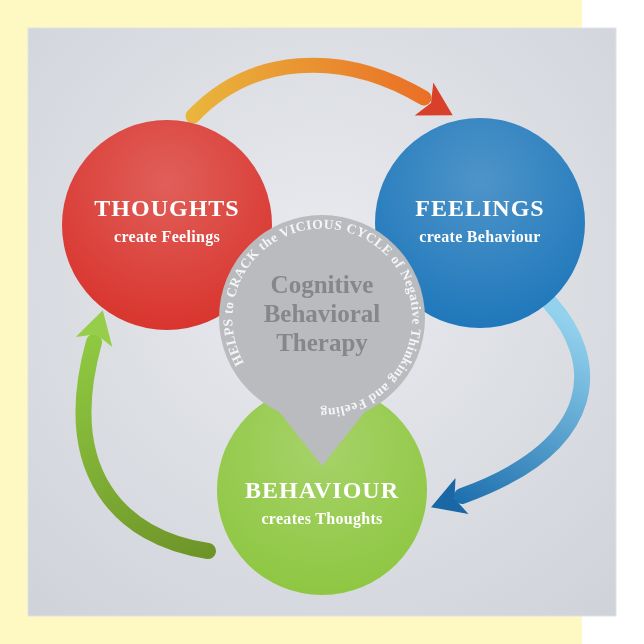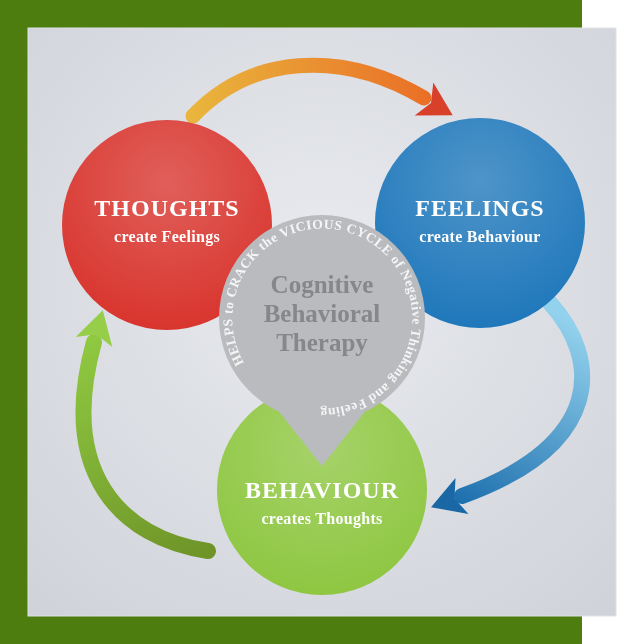--- a/index.html
+++ b/index.html
@@ -1,20 +1,20 @@
 <!DOCTYPE html>
 <html><head>
 <meta charset="utf-8">
 <style>
   html, body { margin: 0; padding: 0; background: #ffffff; }
   .stage {
     position: relative;
     width: 582px;
     height: 644px;
-    background: #4d7c0f;
+    background: #fef9c3;
     font-family: "Liberation Serif", serif;
   }
   svg { display: block; position: absolute; top: 0; left: 0; }
   .t-title {
     font-family: "Liberation Serif", serif;
     font-weight: bold;
     font-size: 24px;
     letter-spacing: 1px;
     text-anchor: middle;
   }

